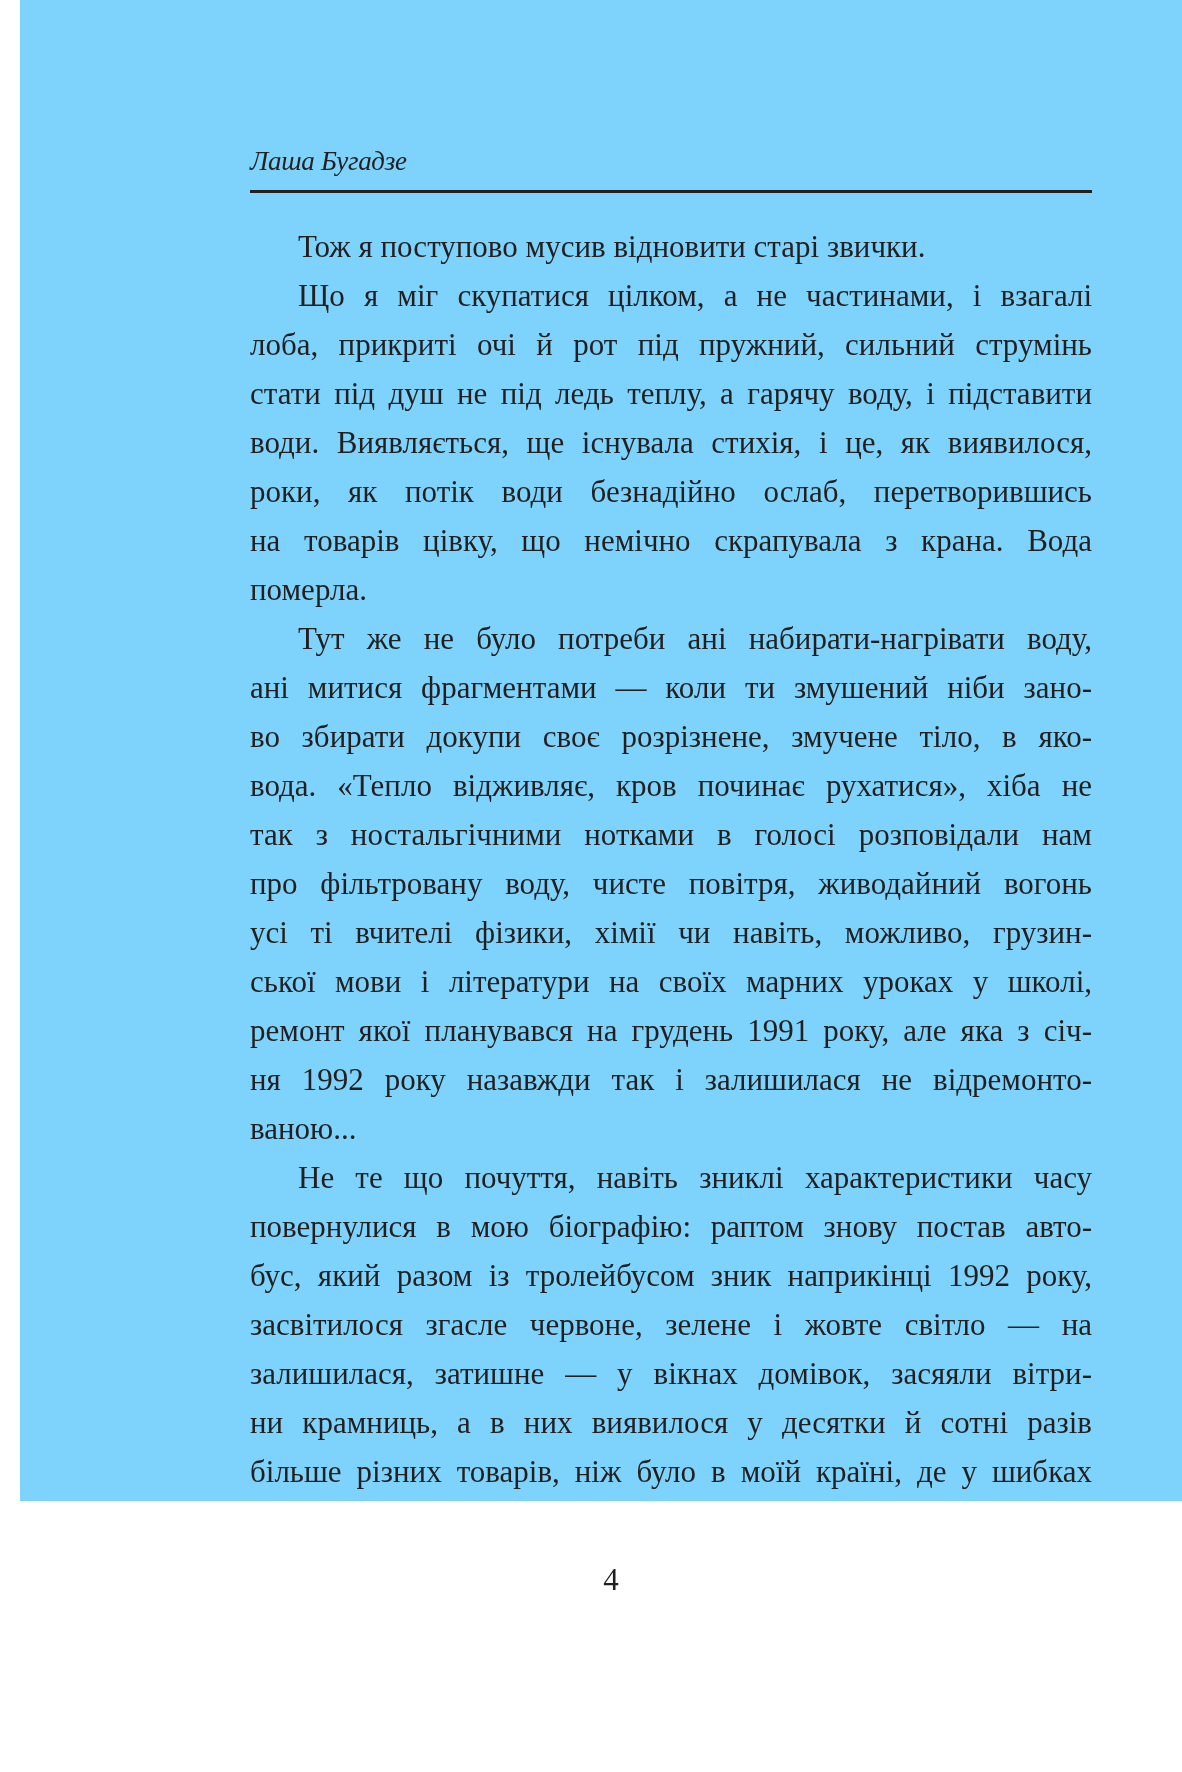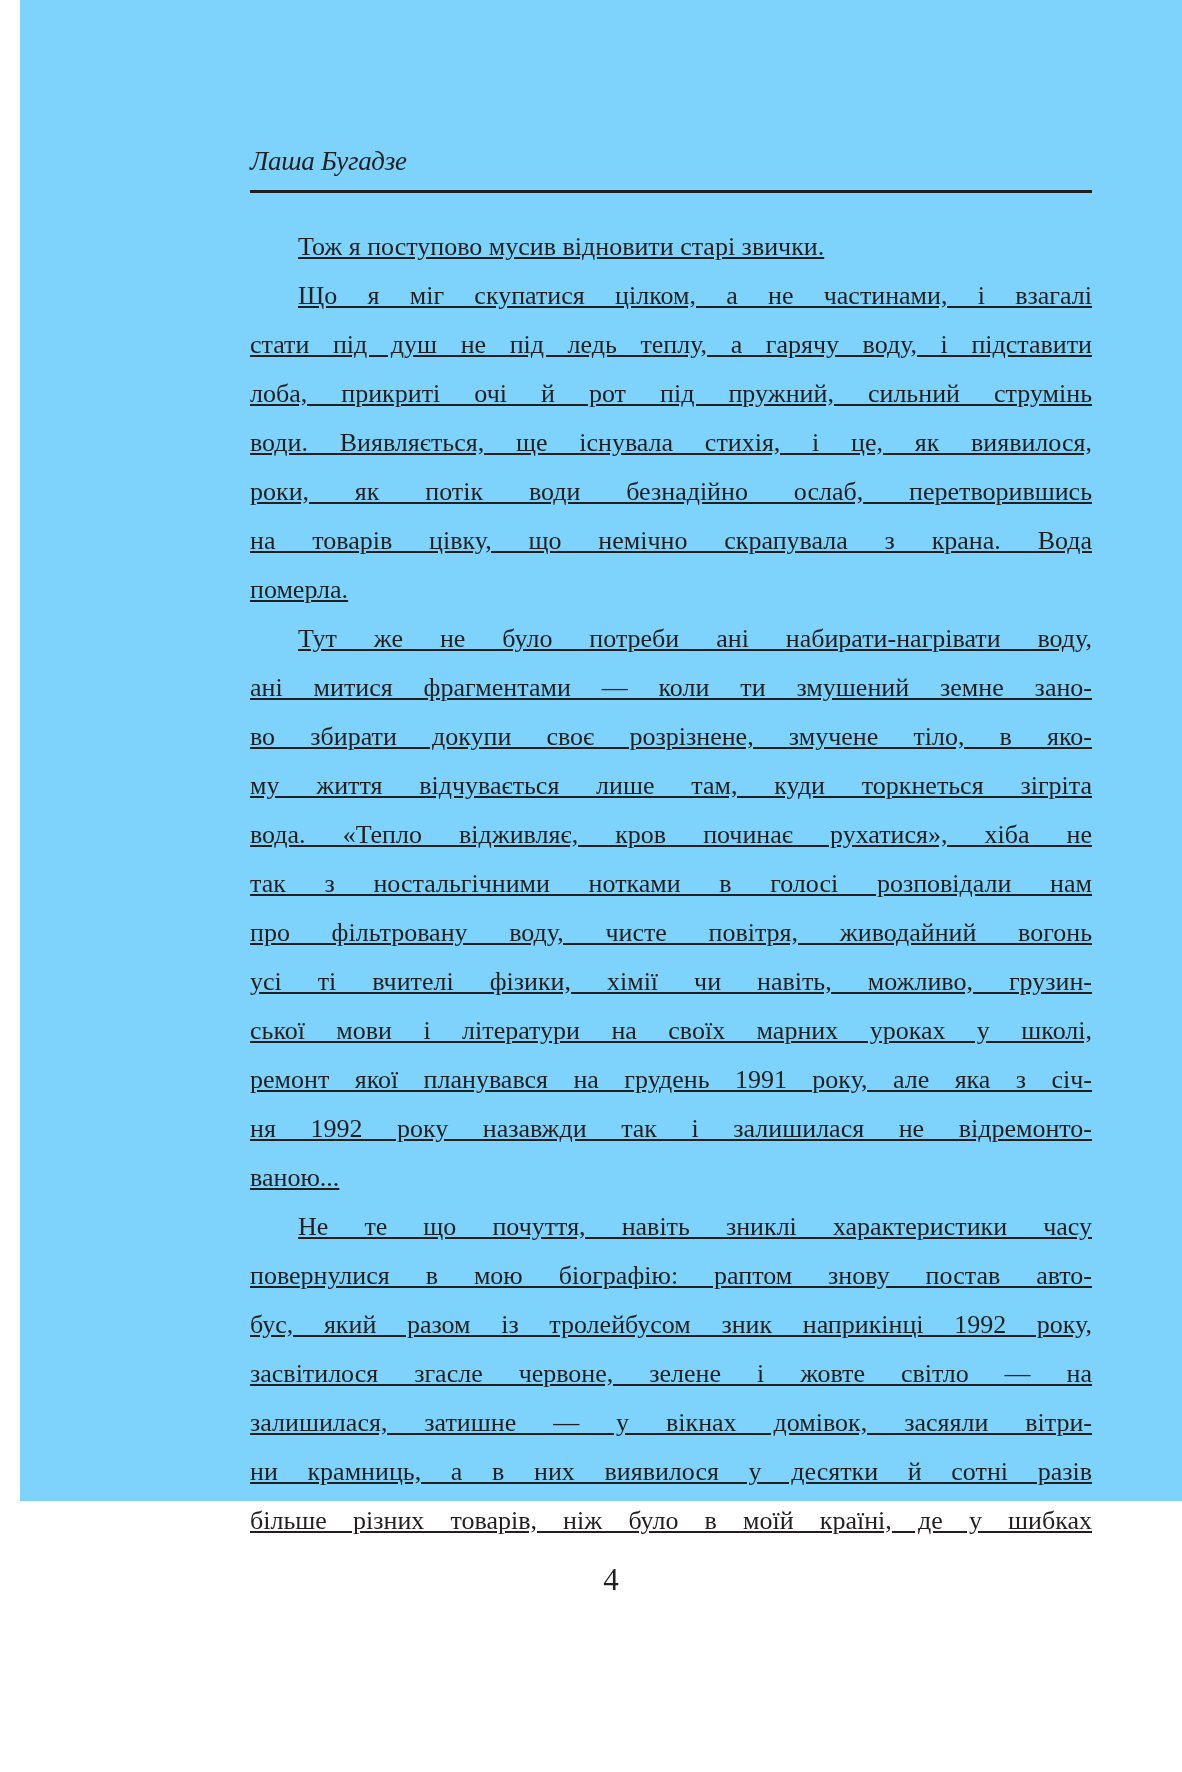--- a/index.html
+++ b/index.html
@@ -7,49 +7,48 @@
   .page { position: absolute; left: 0; top: 0; width: 1182px; height: 1501px; background: #7dd3fc; color: #231f20; margin-left: 20px; }
   .running-head {
     position: absolute; left: 230px; top: 146px;
     font-family: "Liberation Serif", "DejaVu Serif", serif;
     font-style: italic; font-size: 27px; color: #231f20; letter-spacing: -0.3px;
   }
   .rule { position: absolute; left: 230px; top: 190px; width: 842px; height: 3px; background: #231f20; }
   .body-text {
     position: absolute; left: 230px; top: 222px; width: 842px;
     font-family: "Liberation Serif", "DejaVu Serif", serif;
-    font-size: 26px; line-height: 49px; color: #231f20; text-decoration: underline;
+    font-size: 31px; line-height: 49px; color: #231f20;
   }
   .line { display: block; white-space: nowrap; text-align: justify; text-align-last: justify; height: 49px; overflow: visible; }
   .line.indent { padding-left: 48px; }
   .line.last { text-align-last: left; }
   .page-number {
     position: absolute; left: 0; width: 1182px; top: 1562px; text-align: center;
     font-family: "Liberation Serif", "DejaVu Serif", serif; font-size: 31px; color: #231f20;
   }
 </style>
 </head>
 <body>
 
 <div class="page">
   <div class="running-head">Лаша Бугадзе</div>
   <div class="rule"></div>
   <div class="body-text" id="body-text">
       <span class="line indent last">Тож я поступово мусив відновити старі звички.</span>
       <span class="line indent">Що я міг скупатися цілком, а не частинами, і взагалі</span>
+      <span class="line">лоба, прикриті очі й рот під пружний, сильний струмінь</span>
       <span class="line">стати під душ не під ледь теплу, а гарячу воду, і підставити</span>
-      <span class="line">лоба, прикриті очі й рот під пружний, сильний струмінь</span>
       <span class="line">води. Виявляється, ще існувала стихія, і це, як виявилося,</span>
       <span class="line">роки, як потік води безнадійно ослаб, перетворившись</span>
       <span class="line">на товарів цівку, що немічно скрапувала з крана. Вода</span>
       <span class="line last">померла.</span>
       <span class="line indent">Тут же не було потреби ані набирати-нагрівати воду,</span>
-      <span class="line">ані митися фрагментами — коли ти змушений земне зано-</span>
+      <span class="line">ані митися фрагментами — коли ти змушений ніби зано-</span>
       <span class="line">во збирати докупи своє розрізнене, змучене тіло, в яко-</span>
-      <span class="line">му життя відчувається лише там, куди торкнеться зігріта</span>
       <span class="line">вода. «Тепло відживляє, кров починає рухатися», хіба не</span>
       <span class="line">так з ностальгічними нотками в голосі розповідали нам</span>
       <span class="line">про фільтровану воду, чисте повітря, живодайний вогонь</span>
       <span class="line">усі ті вчителі фізики, хімії чи навіть, можливо, грузин-</span>
       <span class="line">ської мови і літератури на своїх марних уроках у школі,</span>
       <span class="line">ремонт якої планувався на грудень 1991 року, але яка з січ-</span>
       <span class="line">ня 1992 року назавжди так і залишилася не відремонто-</span>
       <span class="line last">ваною...</span>
       <span class="line indent">Не те що почуття, навіть зниклі характеристики часу</span>
       <span class="line">повернулися в мою біографію: раптом знову постав авто-</span>

